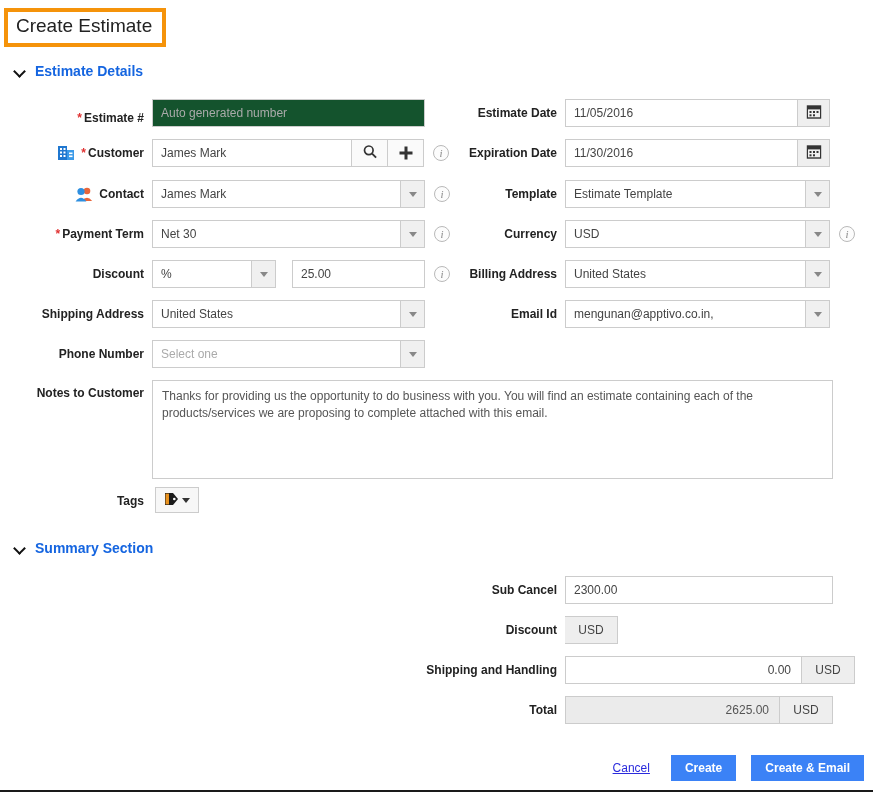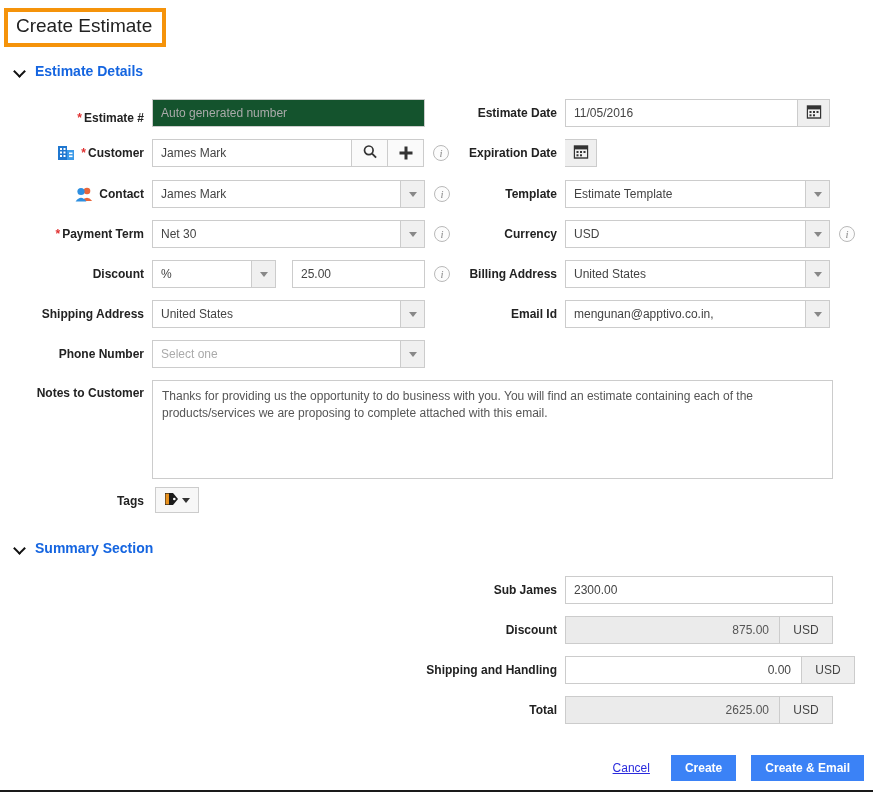--- a/index.html
+++ b/index.html
@@ -278,20 +278,21 @@
             <rect x="6.5" y="10.3" width="2" height="2" fill="#333"></rect>
           </svg>
       </span>
     </div>
   </div>
 </div>
 
 <div class="row" style="left:460px; top:139px;">
   <div class="lbl" style="width:105px;">Expiration Date</div>
   <div class="ctl">
+    <div class="fld" style="width:233px;">11/30/2016</div>
     <div class="sq-btn" style="width:32px; background:#efefef;">
       <span class="cal-ico">
         <svg width="15" height="15" viewBox="0 0 15 15">
             <rect x="0.8" y="2" width="13.4" height="12" fill="none" stroke="#333" stroke-width="1.4"></rect>
             <rect x="0.8" y="2" width="13.4" height="3.4" fill="#333"></rect>
             <rect x="3" y="7" width="2" height="2" fill="#333"></rect>
             <rect x="6.5" y="7" width="2" height="2" fill="#333"></rect>
             <rect x="10" y="7" width="2" height="2" fill="#333"></rect>
             <rect x="3" y="10.3" width="2" height="2" fill="#333"></rect>
             <rect x="6.5" y="10.3" width="2" height="2" fill="#333"></rect>
@@ -333,30 +334,29 @@
     <div class="caret-btn"></div>
   </div>
 </div>
 
 <div class="section-head" style="left:14px; top:540px;">
   <span class="chev"></span>
   <span class="sec-label">Summary Section</span>
 </div>
 
 <div class="row" style="left:360px; top:576px;">
-  <div class="lbl" style="width:205px;">Sub James</div>
+  <div class="lbl" style="width:205px;">Sub Cancel</div>
   <div class="ctl">
     <div class="fld" style="width:268px;">2300.00</div>
   </div>
 </div>
 
 <div class="row" style="left:360px; top:616px;">
   <div class="lbl" style="width:205px;">Discount</div>
   <div class="ctl">
-    <div class="fld readonly num" style="width:215px;">875.00</div>
     <div class="usd-box">USD</div>
   </div>
 </div>
 
 <div class="row" style="left:360px; top:656px;">
   <div class="lbl" style="width:205px;">Shipping and Handling</div>
   <div class="ctl">
     <div class="fld num" style="width:237px;">0.00</div>
     <div class="usd-box">USD</div>
   </div>

